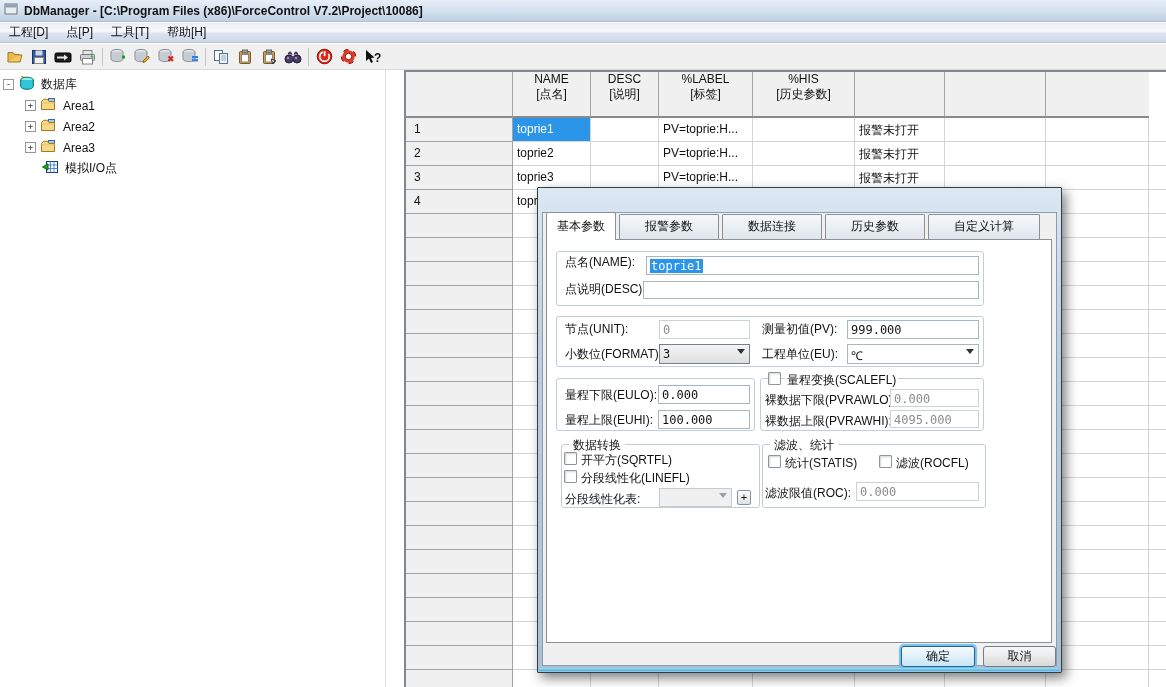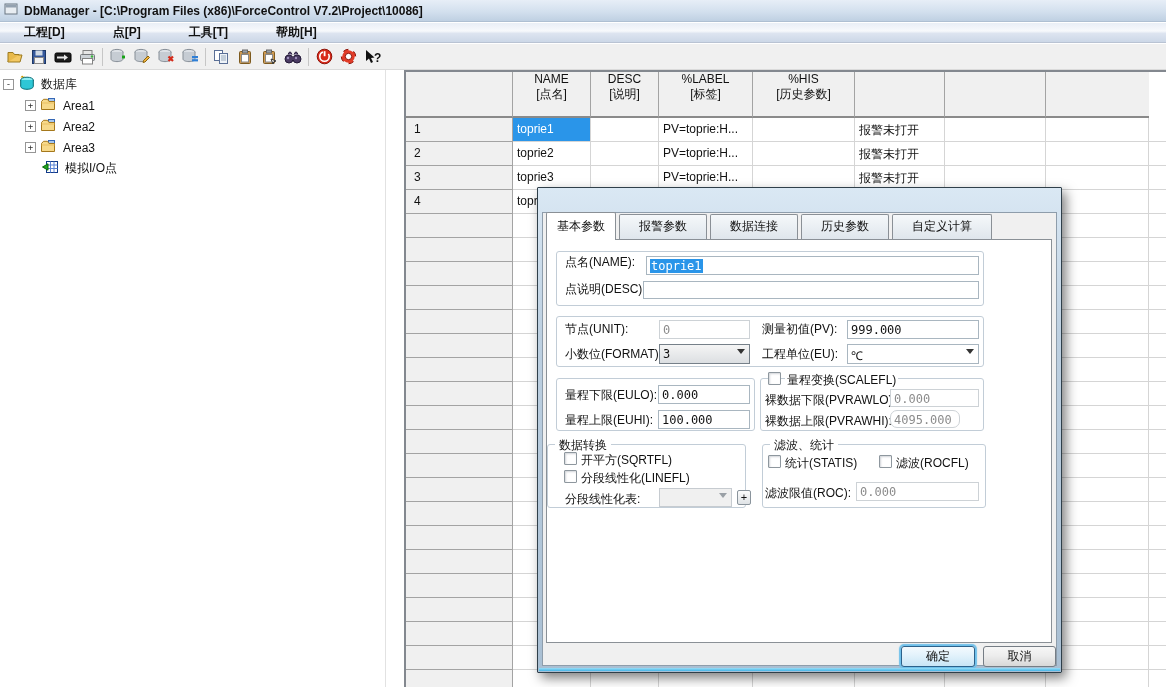--- a/index.html
+++ b/index.html
@@ -8,21 +8,21 @@
          font-family:"Liberation Sans","DejaVu Sans",sans-serif; font-size:12px; color:#111; }
 
   
   .titlebar { position:absolute; top:0; left:0; right:0; height:22px;
     background:linear-gradient(180deg,#e7eef7 0%,#d3e0ee 55%,#bfd0e2 100%);
     border-bottom:1px solid #aebfd2; display:flex; align-items:center; padding-left:4px;font-weight:bold; }
   .titlebar .app-ic { margin-right:6px; }
   .menubar { position:absolute; top:23px; left:0; right:0; height:20px;
     background:linear-gradient(180deg,#e9eef6 0%,#f7f9fc 42%,#dde4f0 55%,#ccd7e7 100%);
     border-bottom:1px solid #b9c3d3; display:flex; align-items:center; }
-  .menu-item { padding:2px 24px;font-weight:bold; }
+  .menu-item { padding:2px 9px; }
   .toolbar { position:absolute; top:44px; left:0; right:0; height:26px;
     background:#f0f0f0; border-bottom:1px solid #dadada; display:flex; align-items:center; padding-left:3px; }
   .tool-btn { width:24px; height:23px; display:flex; align-items:center; justify-content:center; border:1px solid transparent; border-radius:2px; }
   .tool-sep { width:1px; height:18px; background:#c6c6c6; margin:0 3px; }
 
   
   .tree-pane { position:absolute; top:70px; left:0; width:386px; bottom:0;
     background:#fff; border-right:1px solid #e2e2e2; padding-top:4px; }
   .tree-row { height:21px; display:flex; align-items:center; white-space:nowrap; }
   .tree-row .lbl { padding:1px 3px; }
@@ -51,21 +51,21 @@
   .dialog::after { content:""; position:absolute; left:1px; right:1px; bottom:1px; height:3px;
     background:linear-gradient(180deg,#9adef7,#45b5e8); }
   .dlg-titlebar { height:24px; display:flex; align-items:center; padding:0 7px; color:#16232e; }
   .dlg-close { margin-left:auto; width:30px; height:17px; border:1px solid #962e17; border-radius:2px;
     background:linear-gradient(180deg,#f4b09b 0%,#dd6a4b 40%,#c64426 45%,#b03418 100%);
     color:#fff; font-weight:bold; font-size:11px; line-height:14px; text-align:center;
     box-shadow:inset 0 1px 0 rgba(255,255,255,.55), 0 0 0 1px #d8e4ee; }
   .dlg-body { position:absolute; left:4px; right:4px; top:24px; bottom:6px; background:#f0f0f0;
     border:1px solid #8e9dab; }
   .tabs { position:absolute; top:2px; left:3px; height:24px; display:flex; align-items:flex-end; }
-  .tab { font-size:12px; padding:3px 19px 4px; background:linear-gradient(#f5f8fa,#dfe6ec);
+  .tab { font-size:12px; padding:3px 25px 4px; background:linear-gradient(#f5f8fa,#dfe6ec);
     border:1px solid #8a9096; border-bottom:none; border-radius:2px 2px 0 0; margin-right:3px; }
   .tab.active { background:#fff; padding:5px 10px 5px; position:relative; z-index:3; margin-bottom:-1px; }
   .tab-page { position:absolute; left:3px; top:26px; width:506px; height:404px; background:#fff;
     border:1px solid #8a9096; }
 
   .grp { position:absolute; border:1px solid #c2cdd7; border-radius:3px; }
   .grp-label { position:absolute; top:-8px; left:7px; background:#fff; padding:0 4px; white-space:nowrap; }
   .fld-label { position:absolute; white-space:nowrap; }
   .txt { position:absolute; background:#fff; border:1px solid #a9b6c0; font-size:12px;
     font-family:"DejaVu Sans Mono",monospace; padding:2px 3px 0; color:#111; overflow:hidden; white-space:nowrap; }
@@ -616,23 +616,23 @@
       <div class="txt" style="left:111px; top:145px; width:92px; height:19px;">0.000</div>
       <span class="fld-label" style="left:18px; top:172px;">量程上限(EUHI):</span>
       <div class="txt" style="left:111px; top:170px; width:92px; height:19px;">100.000</div>
 
       <div class="grp" style="left:213px; top:138px; width:224px; height:53px;"></div>
       <span class="chk" style="left:221px; top:132px;"></span>
       <span class="fld-label" style="left:238px; top:132px; background:#fff; padding:0 2px;">量程变换(SCALEFL)</span>
       <span class="fld-label" style="left:218px; top:152px;">裸数据下限(PVRAWLO):</span>
       <div class="txt disabled" style="left:343px; top:149px; width:89px; height:18px;">0.000</div>
       <span class="fld-label" style="left:218px; top:173px;">裸数据上限(PVRAWHI):</span>
-      <div class="txt disabled" style="left:343px; top:170px; width:70px; height:18px;border-radius:7px;">4095.000</div>
-
-      <div class="grp" style="left:0; top:204px; width:199px; height:64px;text-align:center;">
+      <div class="txt disabled" style="left:343px; top:170px; width:89px; height:18px;">4095.000</div>
+
+      <div class="grp" style="left:14px; top:204px; width:199px; height:64px;text-align:center;">
         <span class="grp-label">数据转换</span>
       </div>
       <span class="chk" style="left:17px; top:212px;"></span>
       <span class="fld-label" style="left:34px; top:212px;">开平方(SQRTFL)</span>
       <span class="chk" style="left:17px; top:230px;"></span>
       <span class="fld-label" style="left:34px; top:230px;">分段线性化(LINEFL)</span>
       <span class="fld-label" style="left:18px; top:251px;">分段线性化表:</span>
       <div class="combo disabled" style="left:112px; top:248px; width:73px; height:19px;"><span></span><span class="arr"></span></div>
       <span class="plus-btn" style="left:190px; top:250px;">+</span>
 

